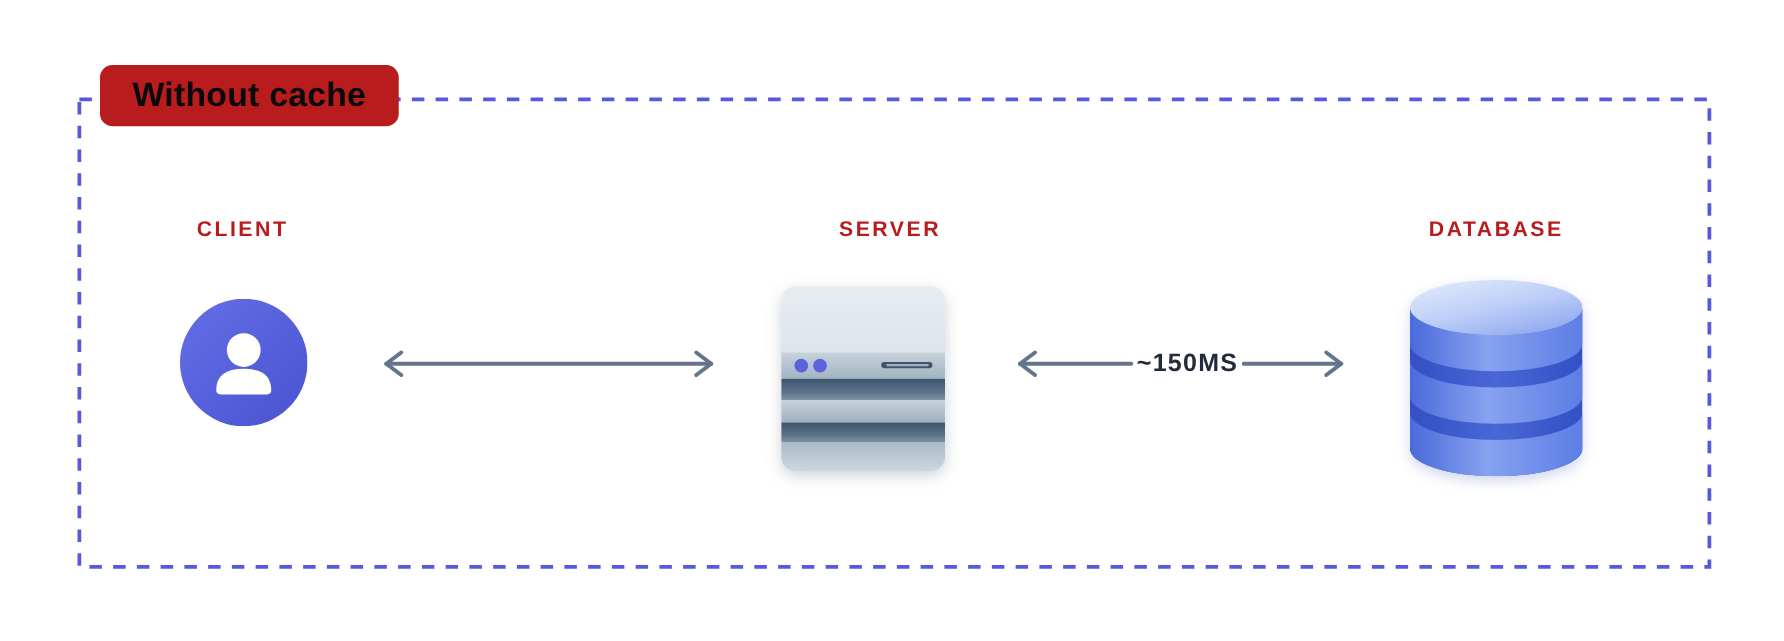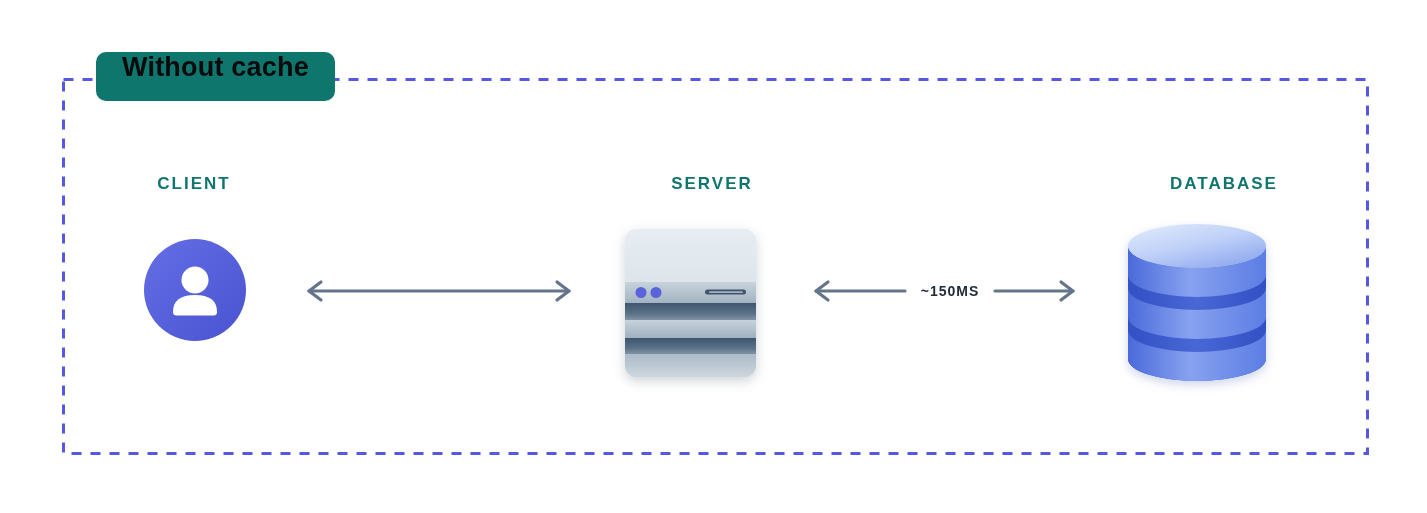--- a/index.html
+++ b/index.html
@@ -3,61 +3,61 @@
 <meta charset="utf-8">
 <style>
   html,body{margin:0;padding:0;}
   body{
     width:1427px;height:513px;background:#ffffff;overflow:hidden;position:relative;
     font-family:"Liberation Sans", sans-serif;
   }
   .canvas{position:absolute;inset:0;width:1427px;height:513px;}
   .border-svg{position:absolute;left:0;top:0;z-index:1;}
   .title-chip{
-    position:absolute;left:96px;top:52px;height:49px;z-index:2;
-    background:#0f766e;border-radius:10px;display:flex;align-items:flex-start;
+    position:absolute;left:80px;top:52px;height:49px;z-index:2;
+    background:#b91c1c;border-radius:10px;display:flex;align-items:center;
     padding:0 26px;
   }
   .title-chip span{
     font-size:27px;font-weight:700;color:#0a0a0c;letter-spacing:0.2px;
   }
   .node-label{
     position:absolute;top:174px;transform:translateX(-50%);z-index:2;
-    font-size:17px;font-weight:700;color:#0f766e;letter-spacing:2px;
+    font-size:17px;font-weight:700;color:#b91c1c;letter-spacing:2px;
     white-space:nowrap;
   }
   .icon-wrap{position:absolute;z-index:2;line-height:0;}
   .client-icon-wrap{left:144px;top:239px;}
   .server-icon-wrap{left:625px;top:229px;filter:drop-shadow(0 4px 6px rgba(60,80,100,0.25));}
   .database-icon-wrap{left:1128px;top:223px;filter:drop-shadow(0 4px 5px rgba(70,100,180,0.25));}
   .arrow-svg{position:absolute;top:273px;z-index:2;overflow:visible;}
   .arrow-a{left:305px;}
   .arrow-b{left:813px;}
   .latency-label{
     position:absolute;left:950px;top:273px;height:36px;z-index:3;
     transform:translateX(-50%);display:flex;align-items:center;
-    font-size:14px;font-weight:700;color:#222b3b;letter-spacing:1px;white-space:nowrap;
+    font-size:20px;font-weight:700;color:#222b3b;letter-spacing:1px;white-space:nowrap;
   }
 </style>
 </head>
 <body>
 
 <div class="canvas">
 
   <svg class="border-svg" width="1427" height="513" aria-hidden="true">
     <rect x="63.5" y="79.5" width="1304" height="374" fill="none" stroke="#5659DF" stroke-width="3" stroke-dasharray="10 9"></rect>
   </svg>
 
   <div class="title-chip">
     <span>Without cache</span>
   </div>
 
   <div class="node-label" style="left:194px">CLIENT</div>
   <div class="node-label" style="left:712px">SERVER</div>
-  <div class="node-label" style="left:1224px">DATABASE</div>
+  <div class="node-label" style="left:1197px">DATABASE</div>
 
   <div class="icon-wrap client-icon-wrap">
     <svg width="102" height="102" viewBox="0 0 102 102">
       <defs>
         <linearGradient id="cg" x1="0" y1="0" x2="1" y2="1">
           <stop offset="0" stop-color="#636EE6"></stop>
           <stop offset="1" stop-color="#4A53D0"></stop>
         </linearGradient>
       </defs>
       <circle cx="51" cy="51" r="51" fill="url(#cg)"></circle>

